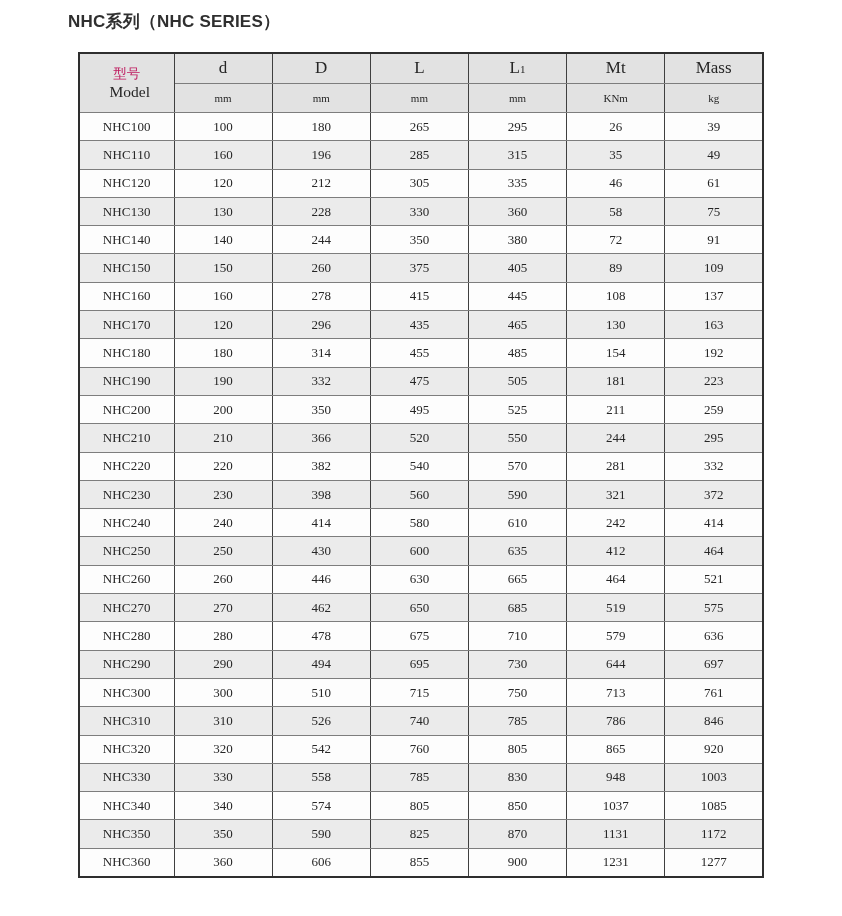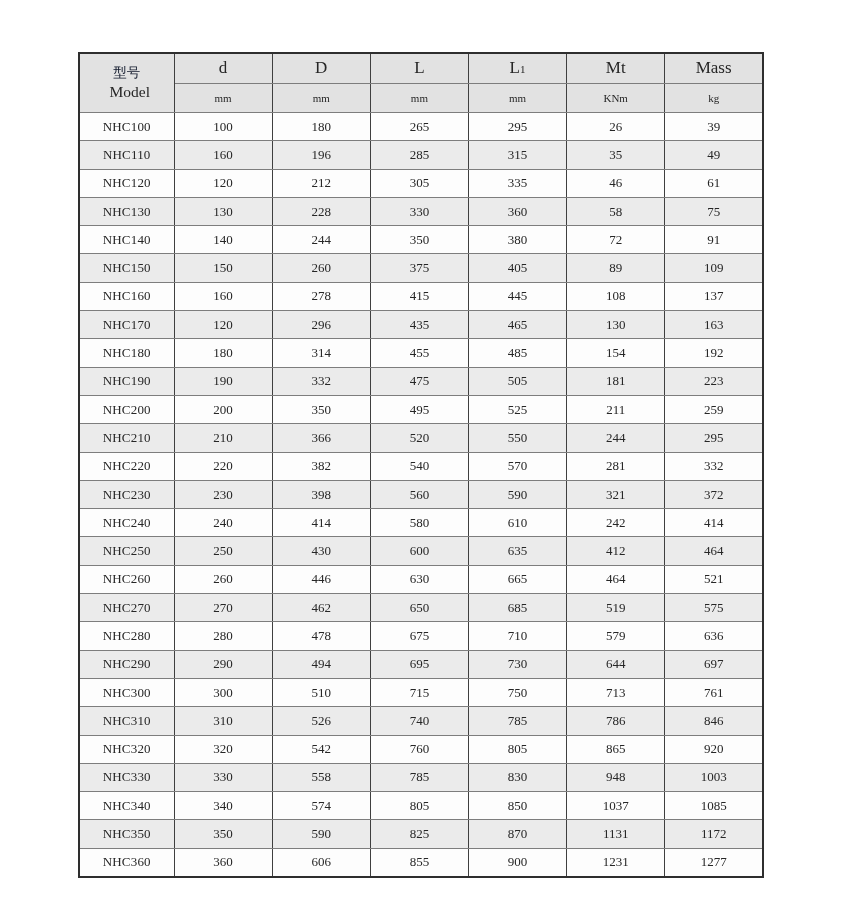--- a/index.html
+++ b/index.html
@@ -48,23 +48,23 @@
     overflow: hidden;
   }
   .spec-table thead th {
     background: #e2e2e2;
     font-weight: 400;
   }
   .model-header-cell {
     height: 58px;
   }
   .model-header-cn {
-    font-family: Liberation Mono, monospace;
+    font-family: Liberation Sans, sans-serif;
     font-size: 13.5px;
-    color: #0f172a;
+    color: #be185d;
     line-height: 1.35;
   }
   .model-header-en {
     font-size: 15.5px;
     line-height: 1.2;
     margin-left: 6px;
   }
   .col-label {
     height: 28px;
     font-size: 17px;
@@ -87,20 +87,21 @@
   .cell-model {
     font-size: 13px;
     letter-spacing: 0.2px;
   }
 </style>
 </head>
 <body>
 
 <div class="page">
 
+  <div class="page-title">NHC系列（NHC SERIES）</div>
 
   <table class="spec-table">
     <colgroup>
       <col style="width:95px">
       <col>
         <col>
         <col>
         <col>
         <col>
         <col>

